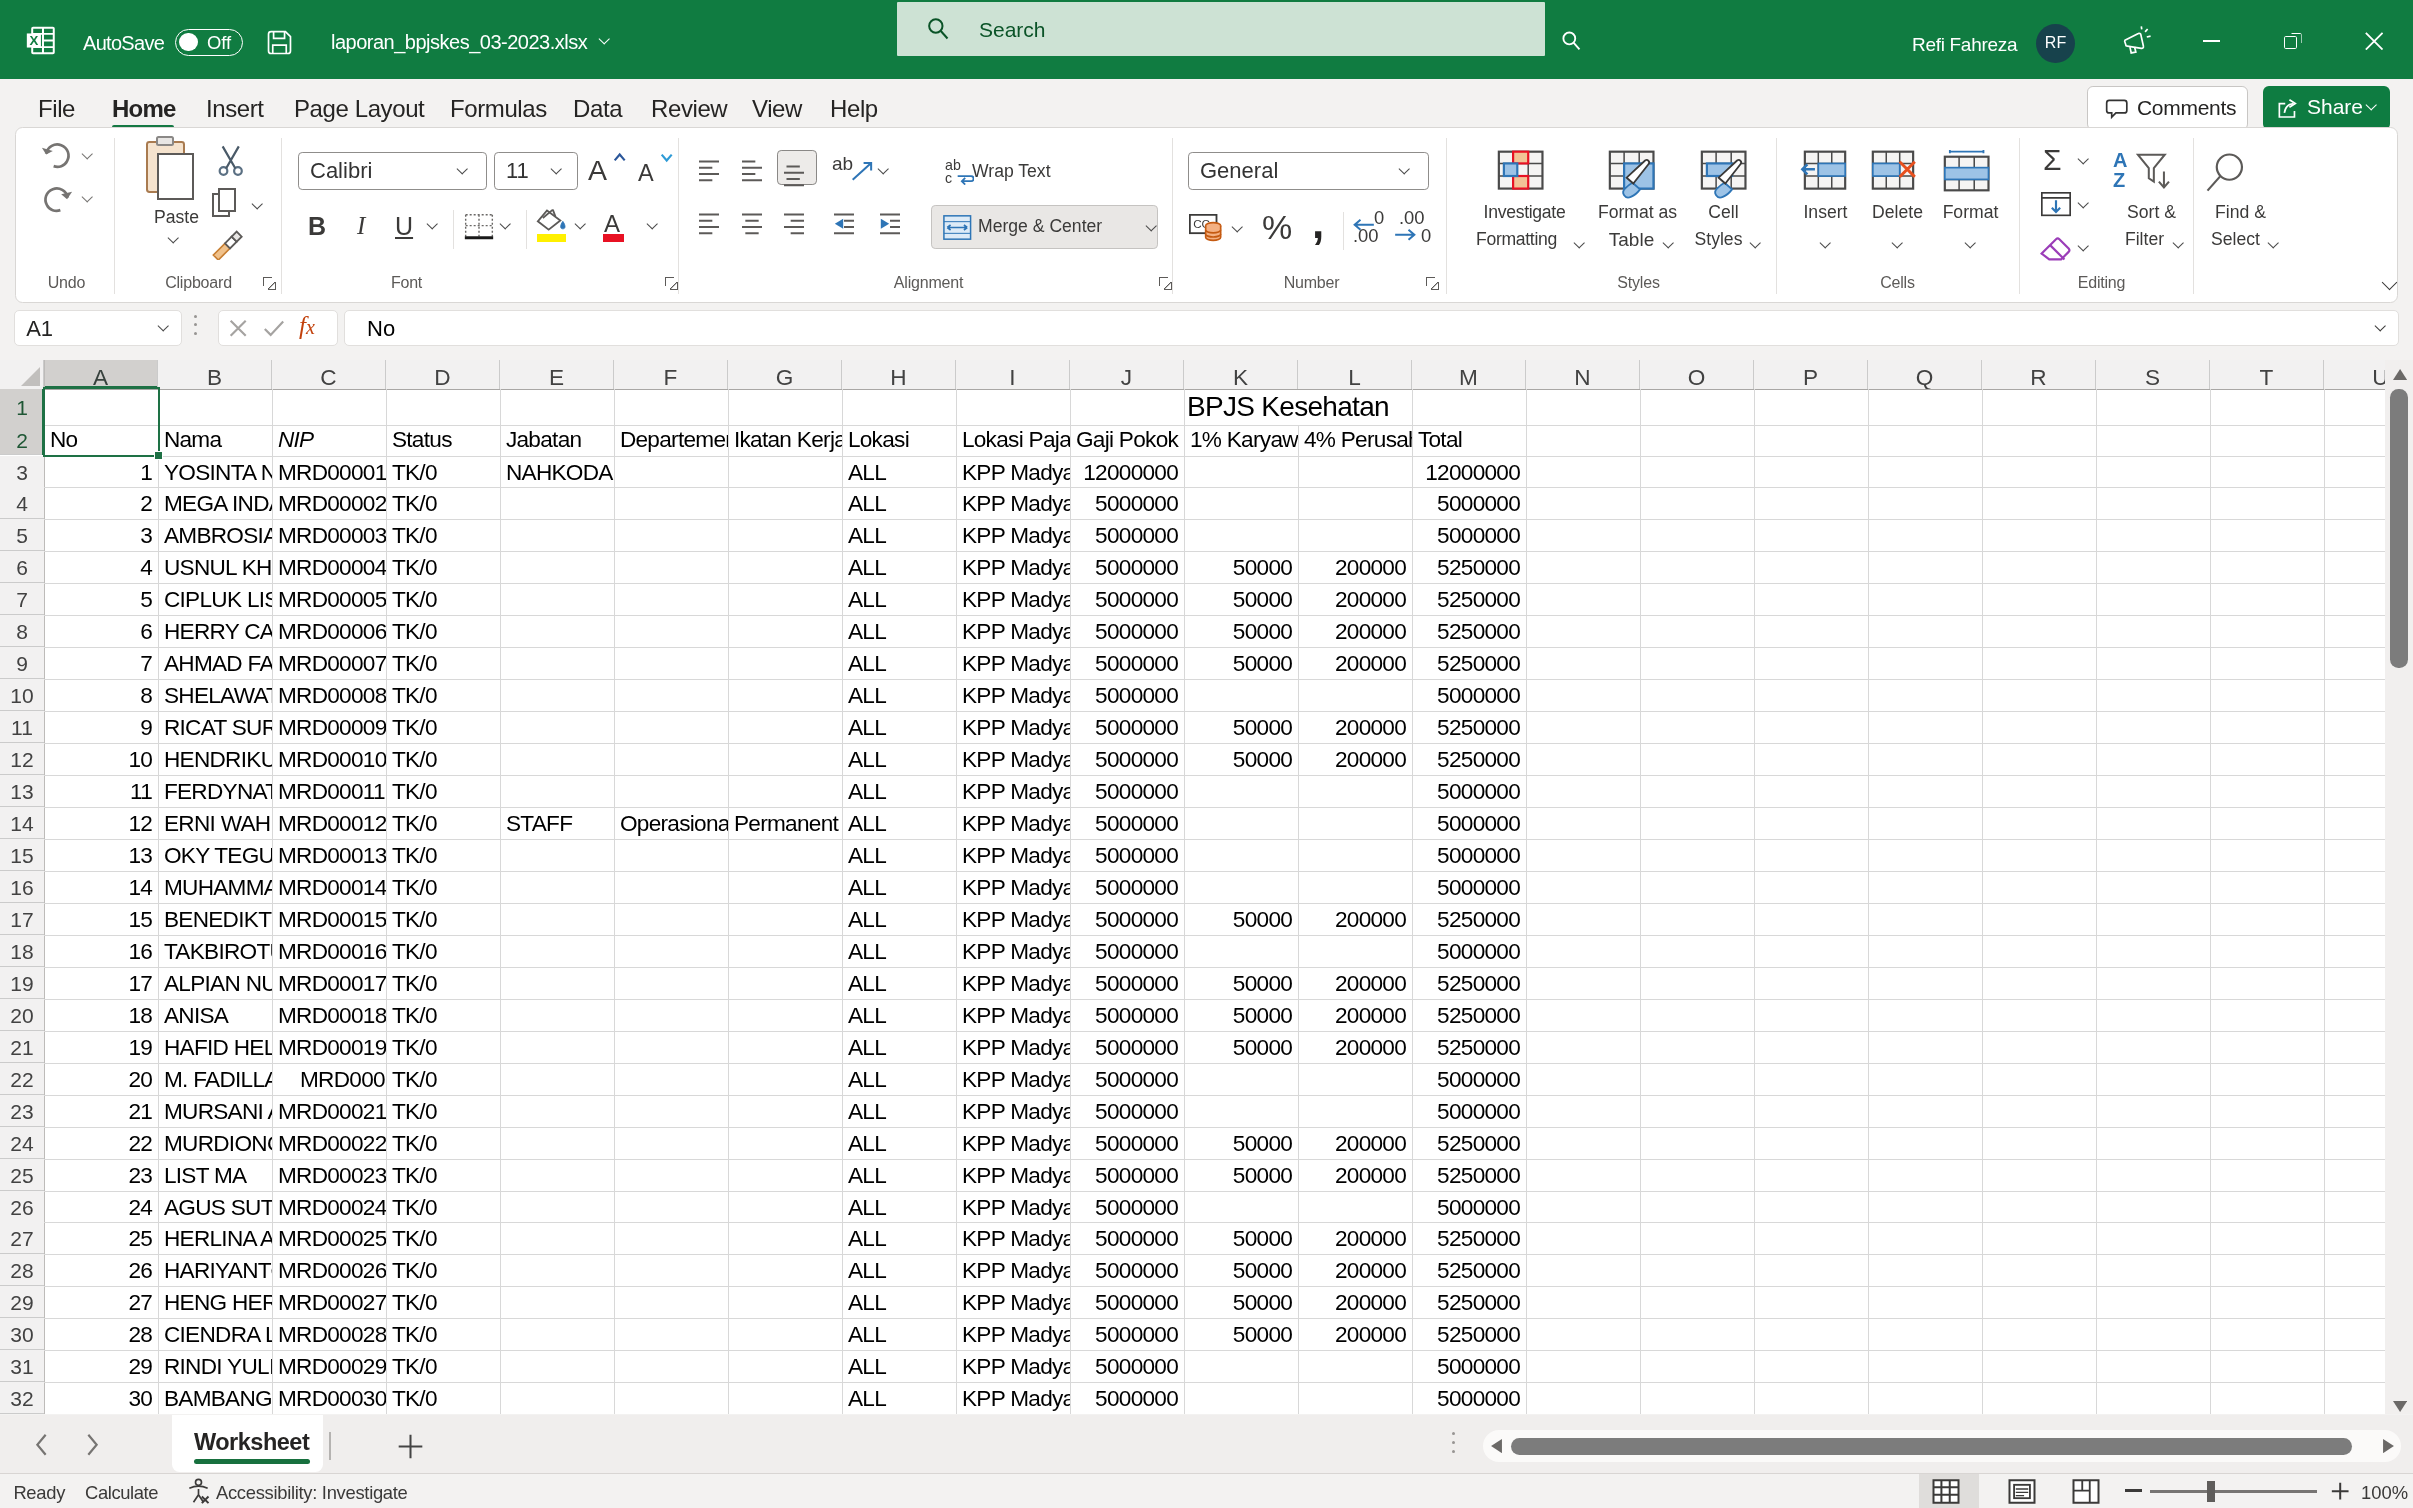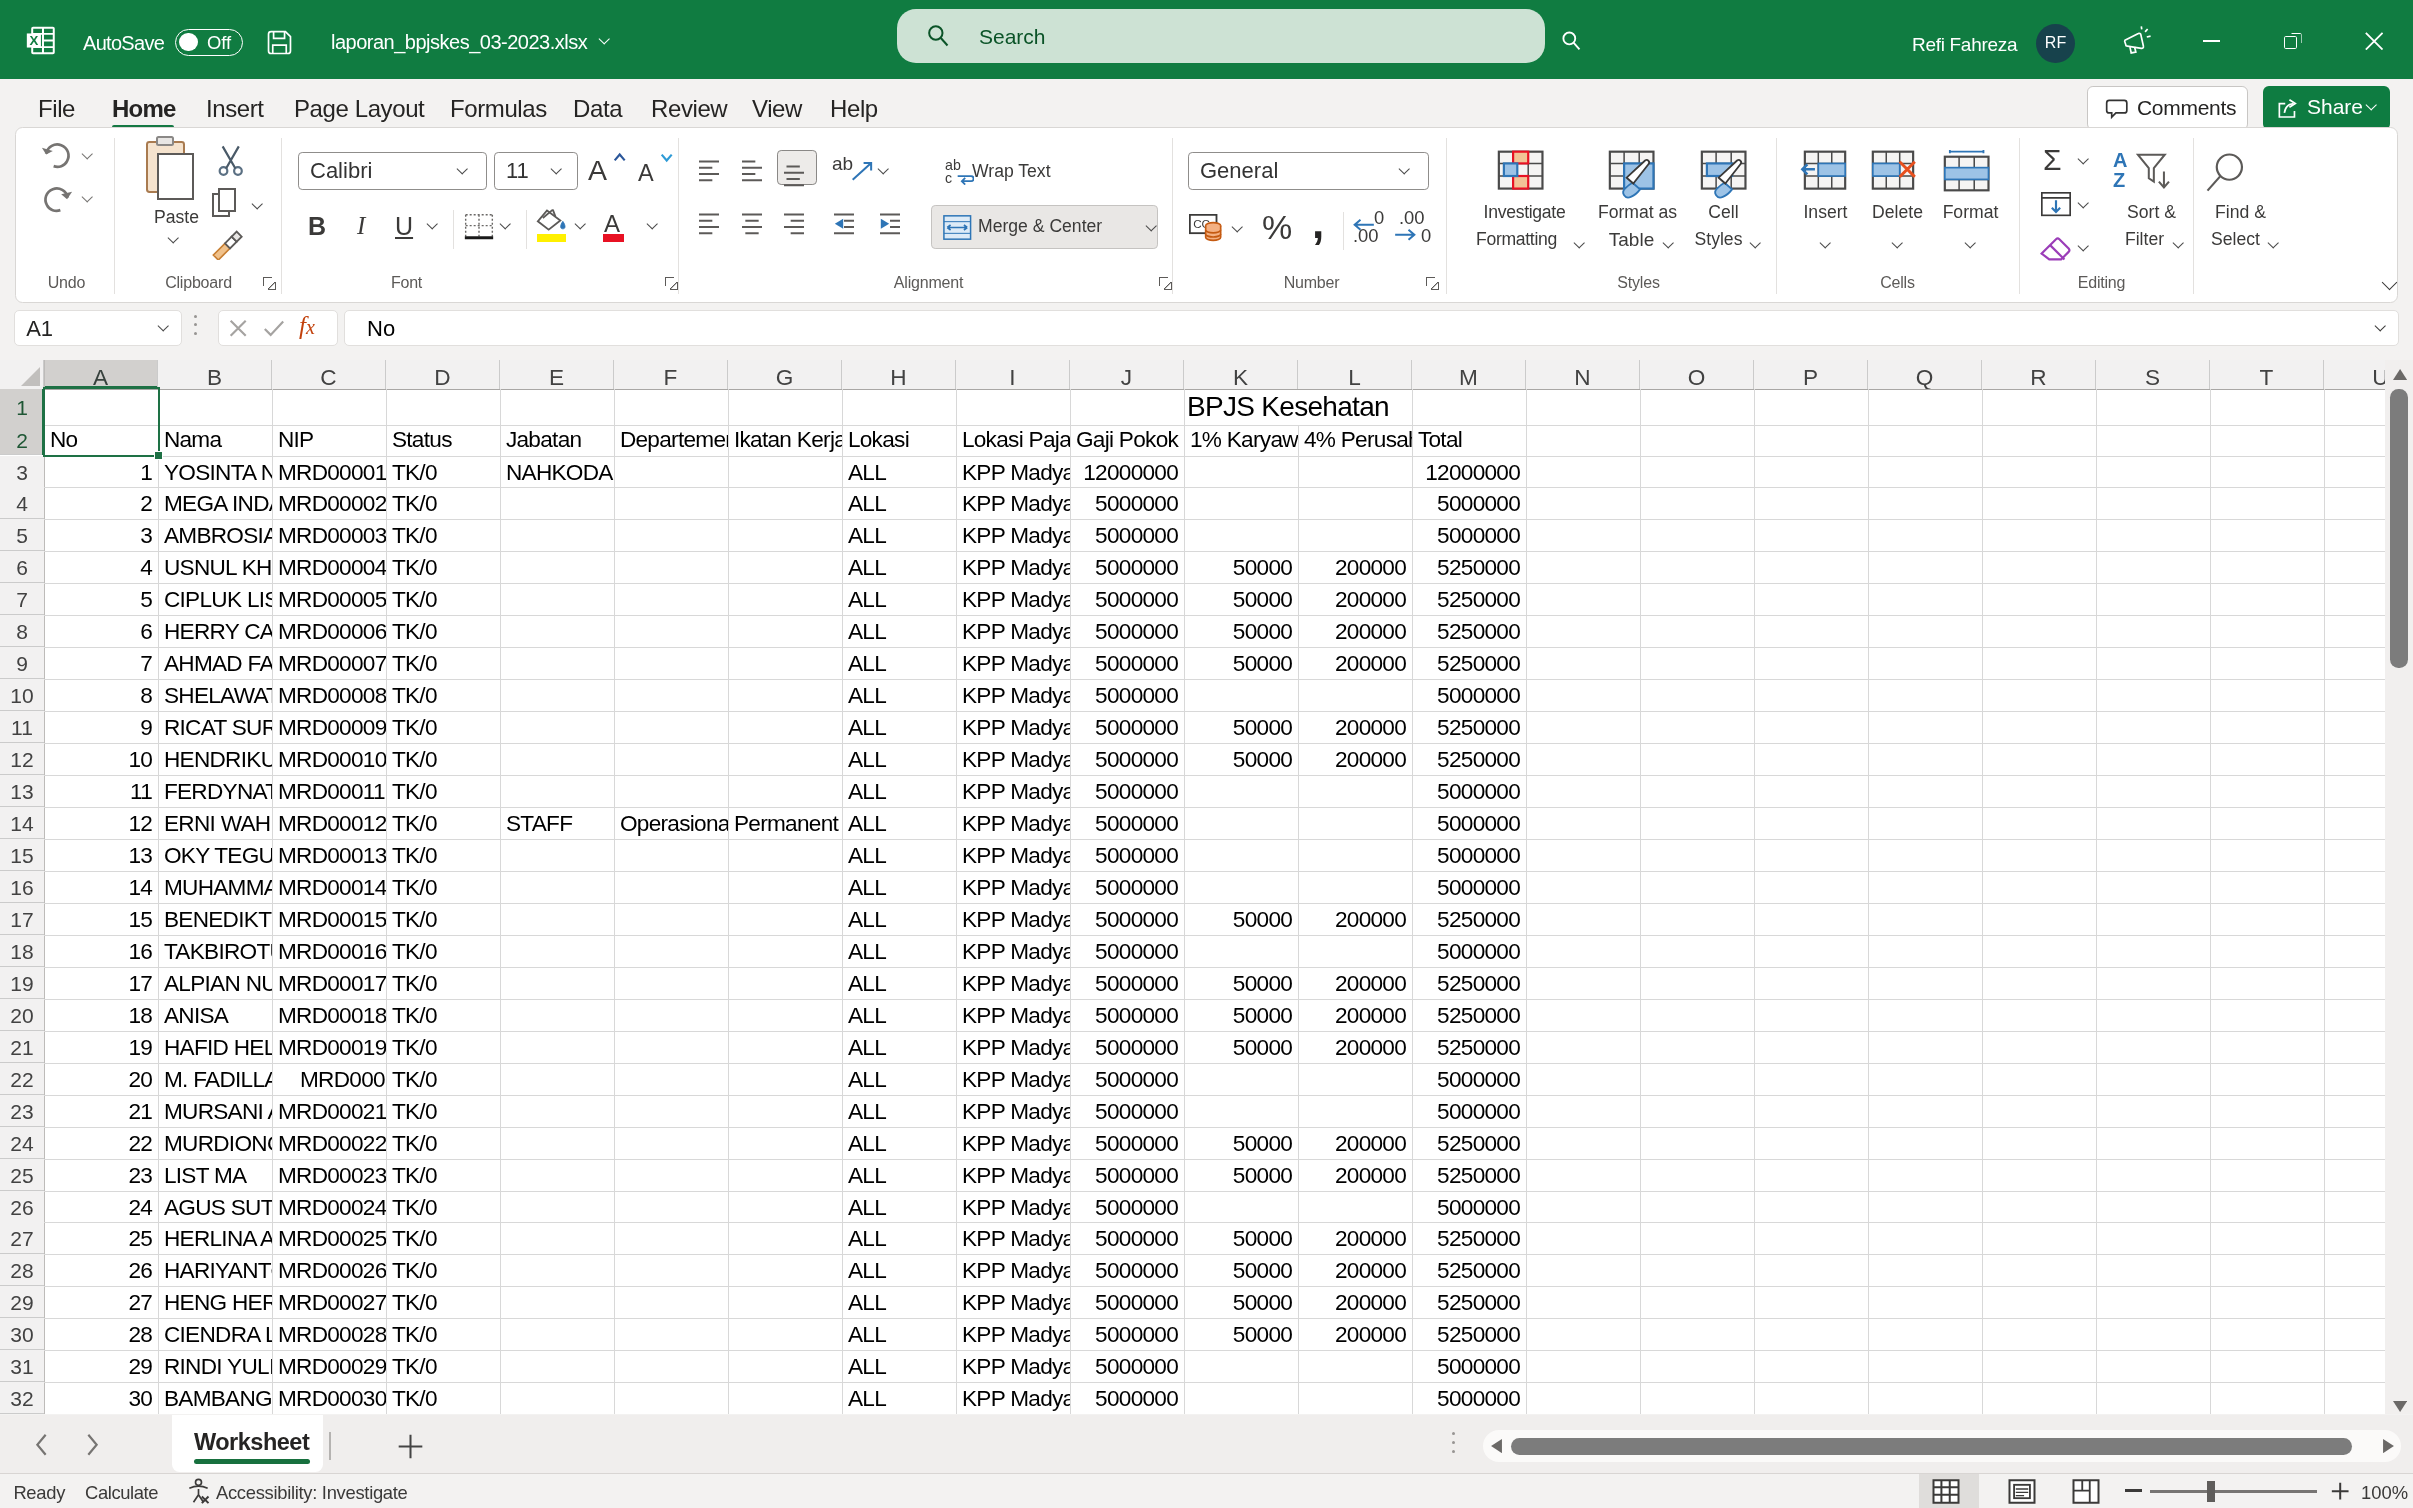--- a/index.html
+++ b/index.html
@@ -42,21 +42,21 @@
       <div class="abs" style="left:3.4px;top:2.5px;width:18.4px;height:18.4px;border-radius:50%;background:#fff"></div>
       <div class="abs wtxt" style="left:31px;top:1.7px;font-size:18.4px">Off</div>
     </div>
 <svg class="abs" style="left:266px;top:28.5px" width="27" height="27" viewBox="0 0 32 32" fill="none" stroke="#fff" stroke-width="2">
 <path d="M3 6 a3 3 0 0 1 3-3 H23 L29 9 V26 a3 3 0 0 1 -3 3 H6 a3 3 0 0 1 -3-3 Z"></path>
 <path d="M9 3 v8 h13 v-8"></path>
       <path d="M8 29 v-10 h16 v10"></path>
     </svg>
 <div class="abs wtxt" style="left:331px;top:31px;font-size:20px;letter-spacing:-0.5px">laporan_bpjskes_03-2023.xlsx</div>
 <span class="cv cvw abs" style="left:600px;top:35px"></span>
-<div class="abs" style="left:897px;top:9px;width:648px;height:54px;background:#CDE2D4;border-radius:19px">
+<div class="abs" style="left:897px;top:2px;width:648px;height:54px;background:#CDE2D4;border-radius:1px">
       <svg class="abs" style="left:28px;top:14.2px" width="25" height="25" viewBox="0 0 30 30" fill="none" stroke="#0A5327" stroke-width="2.4">
         <circle cx="13" cy="12" r="8"></circle>
         <path d="M19 18 L27 27"></path>
       </svg>
       <div class="abs" style="left:82px;top:16px;font-size:21px;color:#0A5327">Search</div>
     </div>
 <svg class="abs" style="left:1560px;top:30px" width="22" height="22" viewBox="0 0 26 26" fill="none" stroke="#fff" stroke-width="2.2">
       <circle cx="11" cy="10" r="7"></circle>
       <path d="M16 15 L23 23"></path>
     </svg>
@@ -497,21 +497,21 @@
 <div class="hline" style="left:44px;top:862px;width:2341px"></div>
 <div class="hline" style="left:44px;top:894px;width:2341px"></div>
 <div class="hline" style="left:44px;top:926px;width:2341px"></div>
 <div class="hline" style="left:44px;top:958px;width:2341px"></div>
 <div class="hline" style="left:44px;top:990px;width:2341px"></div>
 <div class="hline" style="left:44px;top:1022px;width:2341px"></div>
 <div class="hline" style="left:44px;top:1054px;width:2341px"></div>
 <div class="abs" style="left:1187px;top:31px;font-size:28px;color:#000;letter-spacing:-0.7px">BPJS Kesehatan</div>
 <div class="cell ctxt" style="left:44px;top:65px;width:114px;height:30px;">No</div>
 <div class="cell ctxt" style="left:158px;top:65px;width:114px;height:30px;">Nama</div>
-<div class="cell ctxt" style="left:272px;top:65px;width:114px;height:30px;">NIP</div>
+<div class="cell ctxt" style="left:272px;top:65px;width:114px;height:30px;font-style:italic;">NIP</div>
 <div class="cell ctxt" style="left:386px;top:65px;width:114px;height:30px;">Status</div>
 <div class="cell ctxt" style="left:500px;top:65px;width:114px;height:30px;">Jabatan</div>
 <div class="cell ctxt" style="left:614px;top:65px;width:114px;height:30px;">Departemen</div>
 <div class="cell ctxt" style="left:728px;top:65px;width:114px;height:30px;">Ikatan Kerja</div>
 <div class="cell ctxt" style="left:842px;top:65px;width:114px;height:30px;">Lokasi</div>
 <div class="cell ctxt" style="left:956px;top:65px;width:114px;height:30px;">Lokasi Pajak</div>
 <div class="cell ctxt" style="left:1070px;top:65px;width:114px;height:30px;">Gaji Pokok</div>
 <div class="cell ctxt" style="left:1184px;top:65px;width:114px;height:30px;">1% Karyawan</div>
 <div class="cell ctxt" style="left:1298px;top:65px;width:114px;height:30px;">4% Perusahaan</div>
 <div class="cell ctxt" style="left:1412px;top:65px;width:114px;height:30px;">Total</div>

